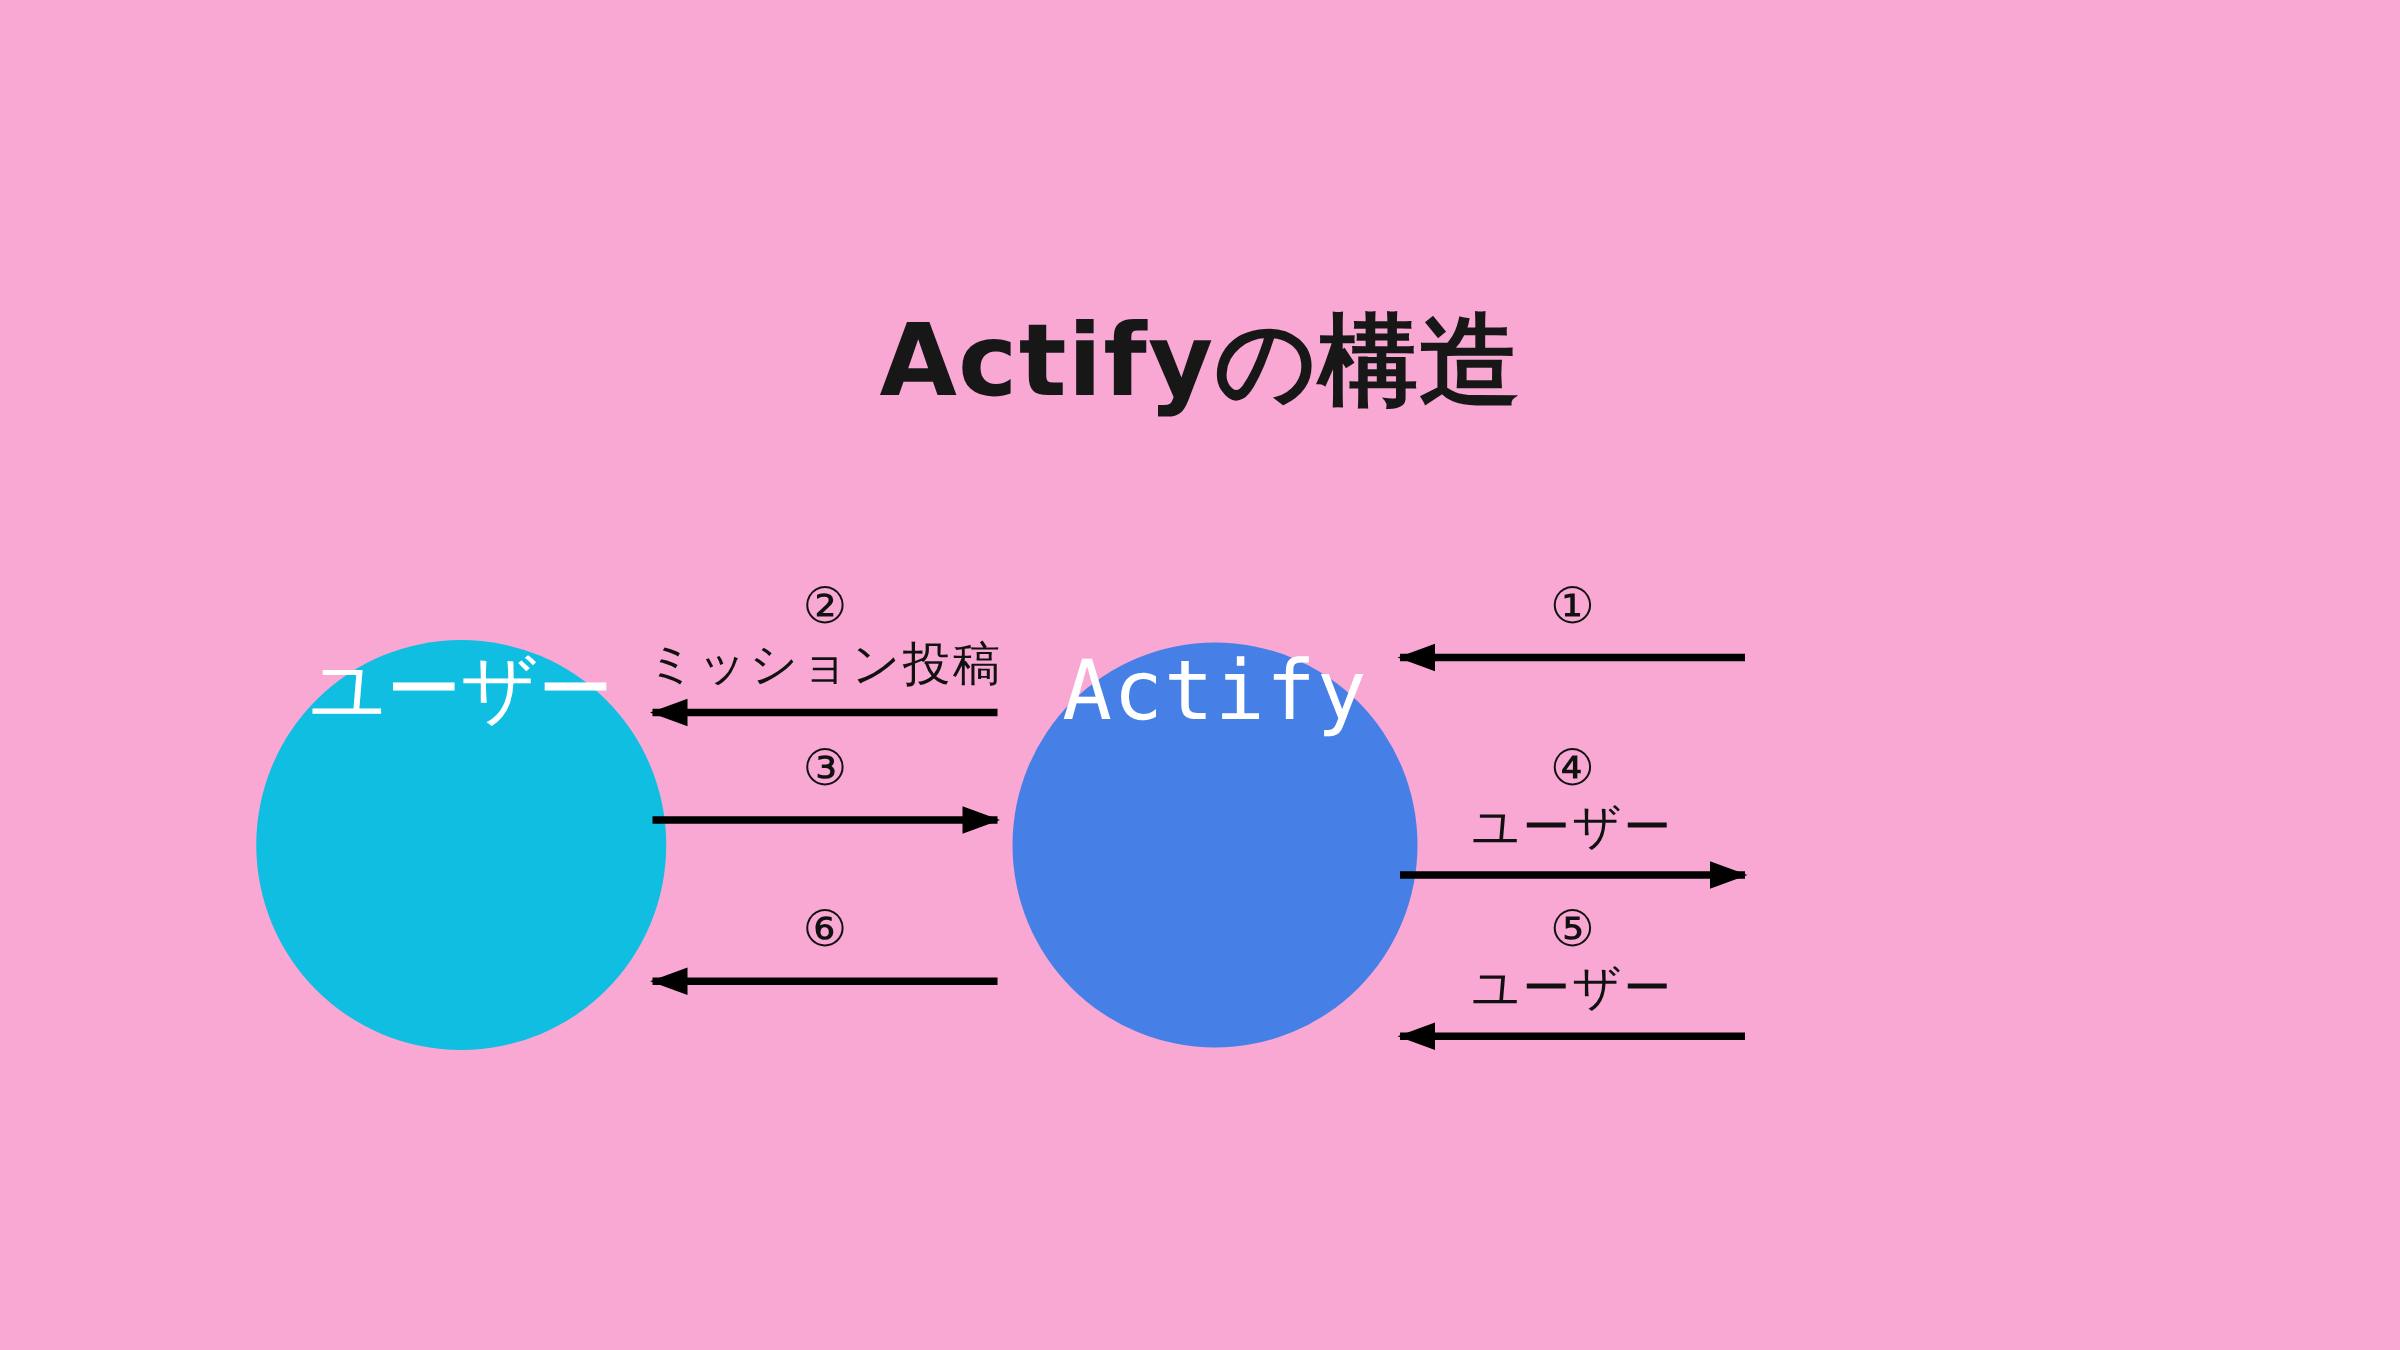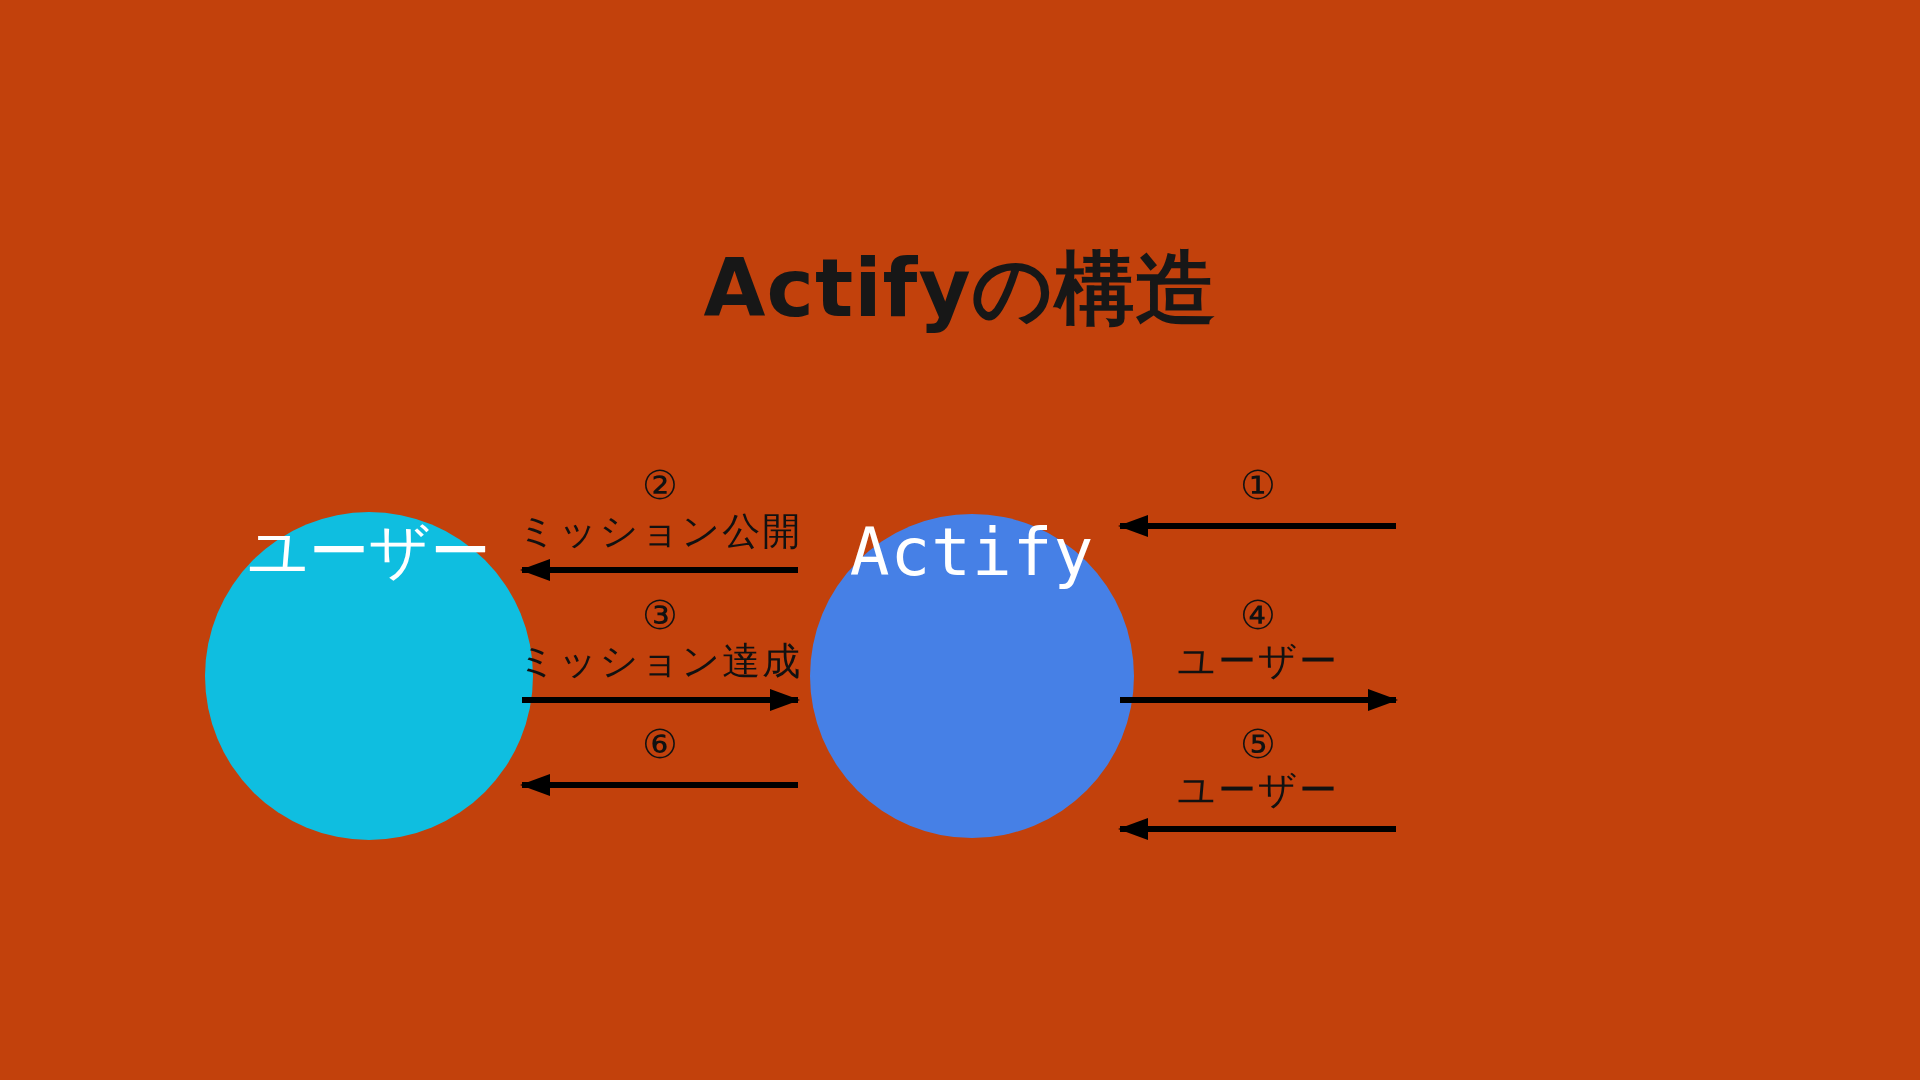--- a/index.html
+++ b/index.html
@@ -5,21 +5,21 @@
   html, body {
     margin: 0;
     padding: 0;
     background: #ffffff;
     font-family: "DejaVu Sans", "Liberation Sans", sans-serif;
   }
   #stage {
     position: relative;
     width: 1920px;
     height: 1080px;
-    background: #c2410c;
+    background: #f9a8d4;
     overflow: hidden;
   }
 
   
   .title {
     position: absolute;
     top: 236px;
     left: 0;
     width: 100%;
     text-align: center;
@@ -129,30 +129,29 @@
 
   <div class="node node-user">
     <span>ユーザー</span>
   </div>
   <div class="node node-platform">
     <span>Actify</span>
   </div>
 
   <div class="flow flow-left-gap row-1">
     <div class="flow-number">②</div>
-    <div class="flow-label">ミッション公開</div>
+    <div class="flow-label">ミッション投稿</div>
     <div class="arrow arrow-left">
       <span class="shaft"></span>
       <span class="head"></span>
     </div>
   </div>
 
   <div class="flow flow-left-gap row-2">
     <div class="flow-number">③</div>
-    <div class="flow-label">ミッション達成</div>
     <div class="arrow arrow-right">
       <span class="shaft"></span>
       <span class="head"></span>
     </div>
   </div>
 
   <div class="flow flow-left-gap row-3">
     <div class="flow-number">⑥</div>
     <div class="arrow arrow-left">
       <span class="shaft"></span>

